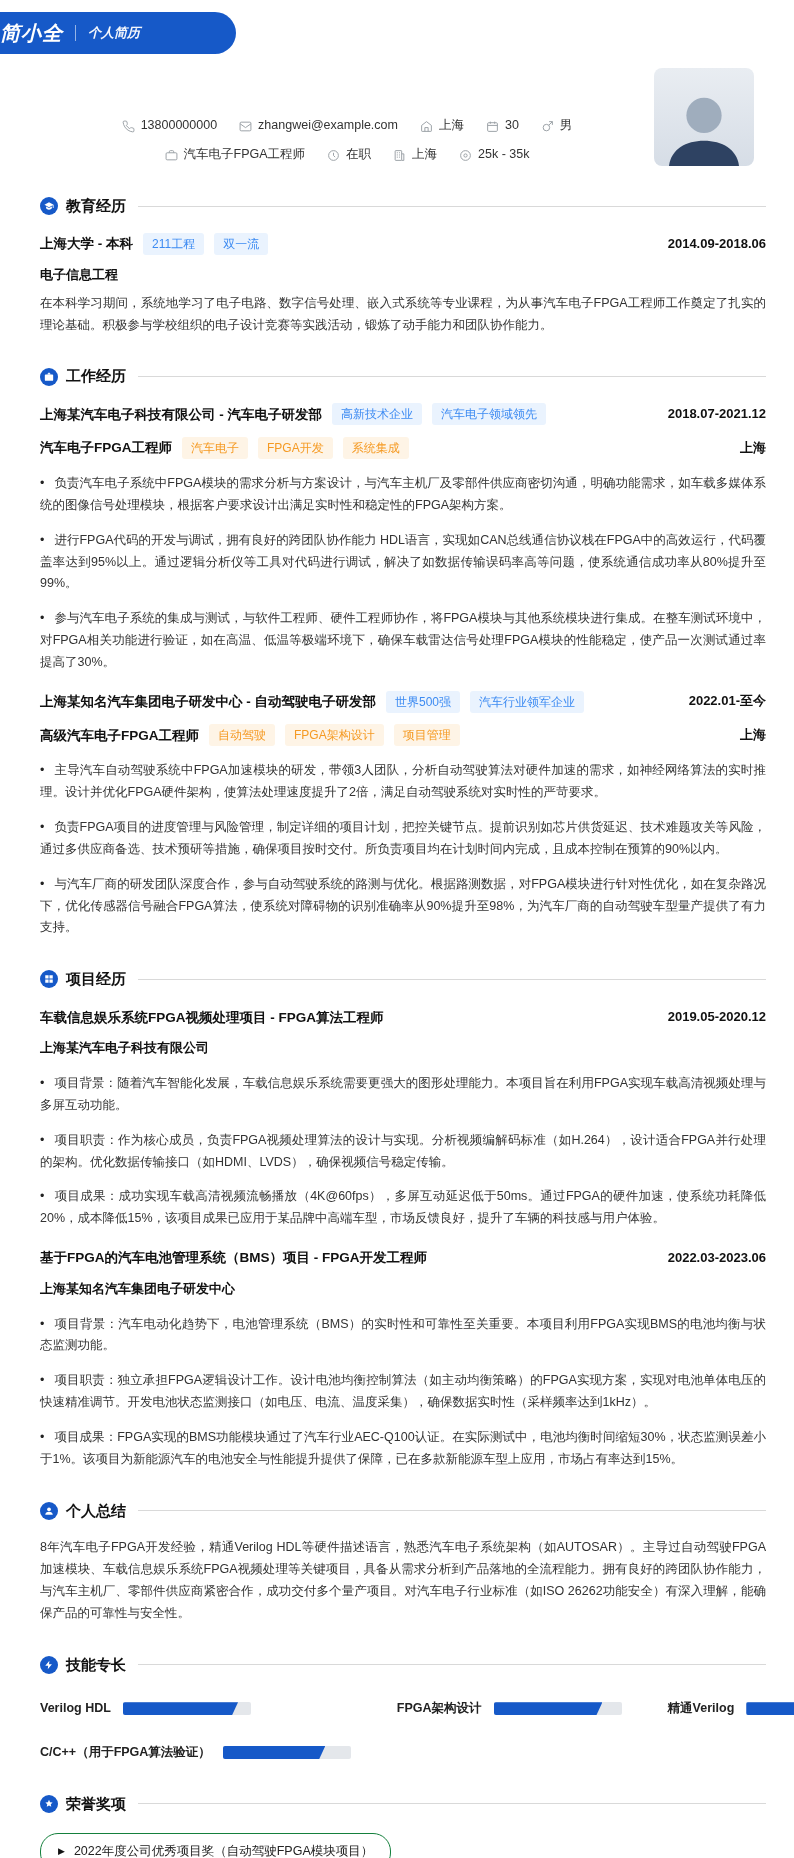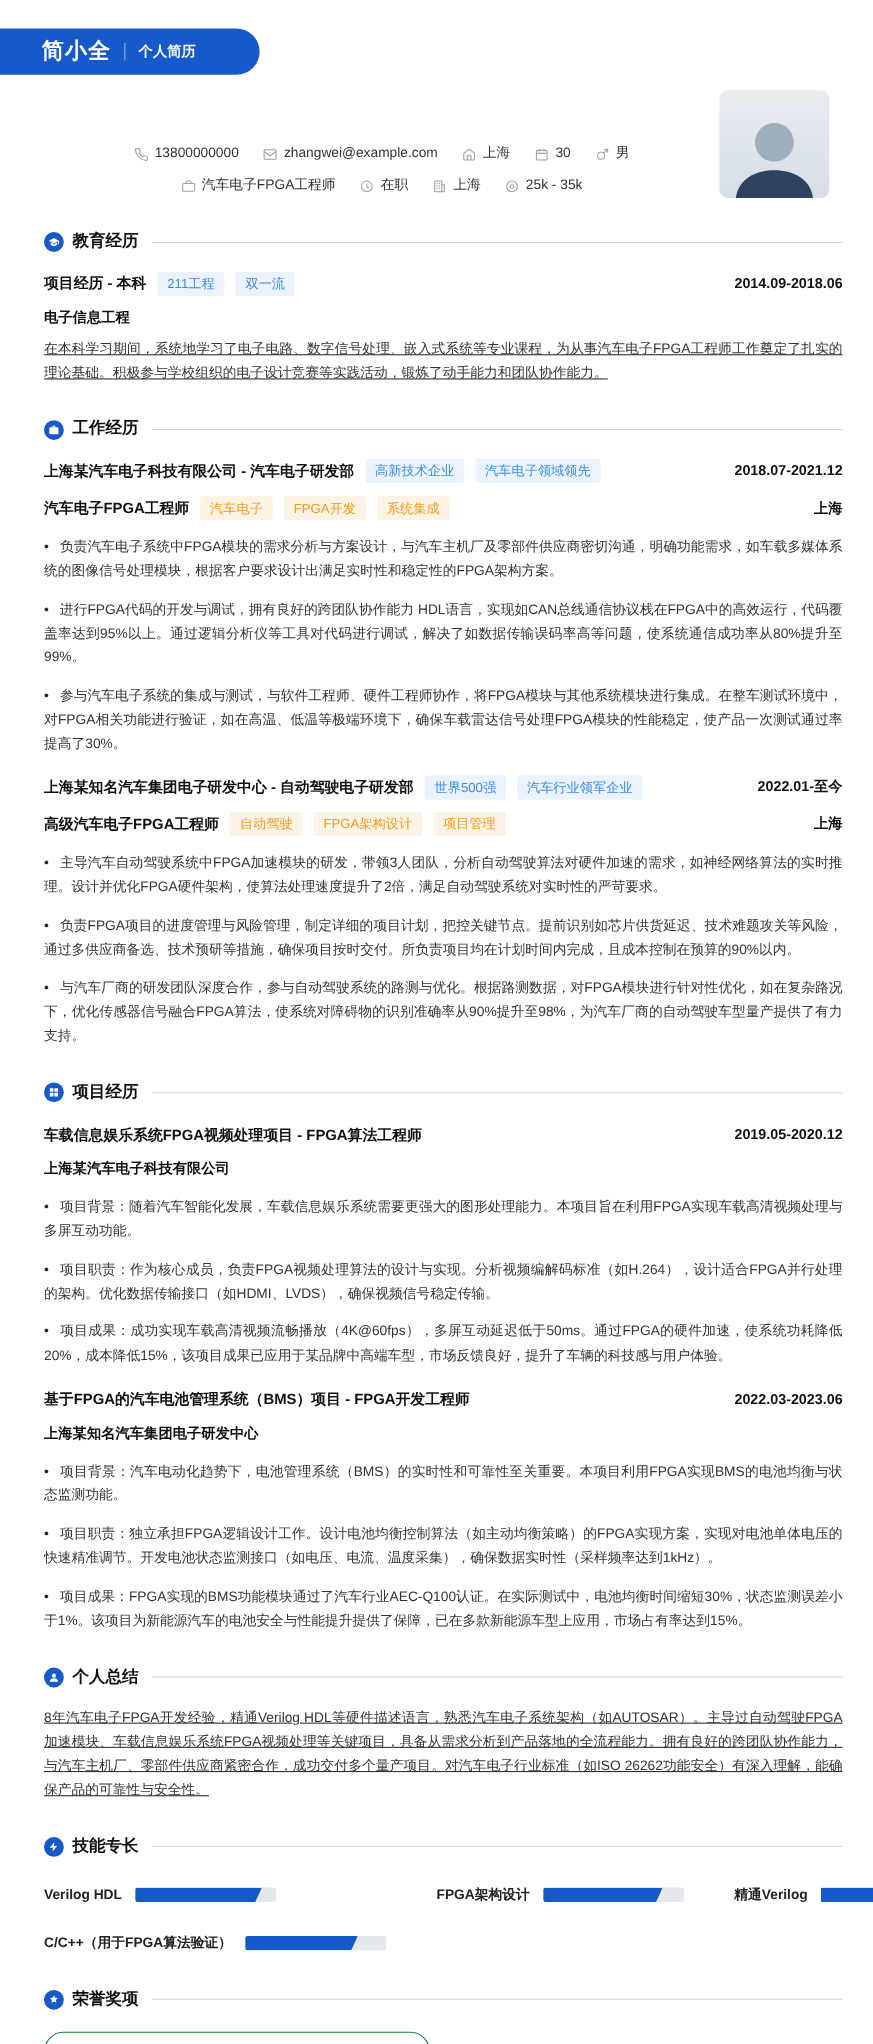--- a/index.html
+++ b/index.html
@@ -17,22 +17,22 @@
   html,body{margin:0;padding:0;}
   body{
     width:794px;min-height:1858px;overflow:hidden;background:#ffffff;
     font-family:"Liberation Sans","DejaVu Sans",sans-serif;
     color:var(--text);font-size:12.5px;line-height:1.75;
   }
   .page{position:relative;width:794px;}
 
   
   .brand-pill{
-    margin-top:26px;width:236px;height:42px;background:var(--primary);
-    border-radius:0 24px 24px 0;display:flex;align-items:center;padding-left:38px;color:#fff;
+    margin-top:12px;width:236px;height:42px;background:var(--primary);
+    border-radius:0 24px 24px 0;display:flex;align-items:center;color:#fff;font-style:italic;
   }
   .brand-name{font-size:20px;font-weight:bold;letter-spacing:1px;}
   .brand-sep{width:1px;height:16px;background:rgba(255,255,255,.55);margin:0 12px;}
   .brand-sub{font-size:13px;font-weight:600;opacity:.95;}
 
   
   .profile{display:flex;align-items:flex-end;padding:14px 40px 0 40px;}
   .contact-block{flex:1;display:flex;flex-direction:column;align-items:center;gap:7px;margin-top:6px;}
   .contact-row{display:flex;align-items:center;gap:22px;white-space:nowrap;}
   .contact-item{display:flex;align-items:center;gap:6px;color:#333;}
@@ -56,21 +56,21 @@
 
   .entry-row{display:flex;align-items:center;margin:10px 0 4px;}
   .entry-title{font-size:13.5px;font-weight:bold;color:var(--heading);white-space:nowrap;}
   .entry-date{margin-left:auto;font-size:13px;font-weight:bold;color:var(--heading);white-space:nowrap;}
   .entry-city{margin-left:auto;font-size:13px;font-weight:bold;color:var(--heading);}
   .tag{font-size:12px;line-height:1;padding:5px 9px;border-radius:3px;margin-left:10px;white-space:nowrap;}
   .tag.blue{background:var(--tag-blue-bg);color:var(--tag-blue-text);}
   .tag.orange{background:var(--tag-orange-bg);color:var(--tag-orange-text);}
   .sub-title{font-size:13px;font-weight:bold;color:var(--heading);margin:8px 0 4px;}
 
-  .para{margin:6px 0 10px;text-align:justify;text-decoration:underline;}
+  .para{margin:6px 0 10px;text-align:justify;}
   .bullet{margin:13px 0 9px;text-align:justify;}
   .bullet::before{content:"•";margin-right:10px;color:#222;}
 
   
   .skills-grid{display:grid;grid-template-columns:1fr 1fr 1fr;column-gap:46px;row-gap:22px;margin-top:20px;}
   .skill-row{display:flex;align-items:center;}
   .skill-label{font-size:12.5px;font-weight:600;color:#222;white-space:nowrap;}
   .skill-track{width:128px;height:13px;background:var(--track);border-radius:2px;margin-left:12px;}
   .skill-fill{height:100%;background:var(--primary);border-radius:2px 0 0 2px;
     clip-path:polygon(0 0,100% 0,calc(100% - 6px) 100%,0 100%);}
@@ -175,21 +175,21 @@
     <div class="section-header">
       <span class="section-icon">
         <svg viewBox="0 0 24 24">
             <path d="M12 3 1 9l11 6 9-4.9V17h2V9L12 3zM5 13.2V17c0 1.7 3.1 4 7 4s7-2.3 7-4v-3.8l-7 3.8-7-3.8z"></path>
           </svg>
       </span>
       <span class="section-title">教育经历</span>
       <span class="section-line"></span>
     </div>
     <div class="entry-row">
-      <span class="entry-title">项目经历 - 本科</span>
+      <span class="entry-title">上海大学 - 本科</span>
       <span class="tag blue">211工程</span>
       <span class="tag blue">双一流</span>
       <span class="entry-date">2014.09-2018.06</span>
     </div>
     <div class="sub-title">电子信息工程</div>
     <p class="para">在本科学习期间，系统地学习了电子电路、数字信号处理、嵌入式系统等专业课程，为从事汽车电子FPGA工程师工作奠定了扎实的理论基础。积极参与学校组织的电子设计竞赛等实践活动，锻炼了动手能力和团队协作能力。</p>
 
     <div class="section-header">
       <span class="section-icon">
         <svg viewBox="0 0 24 24">

